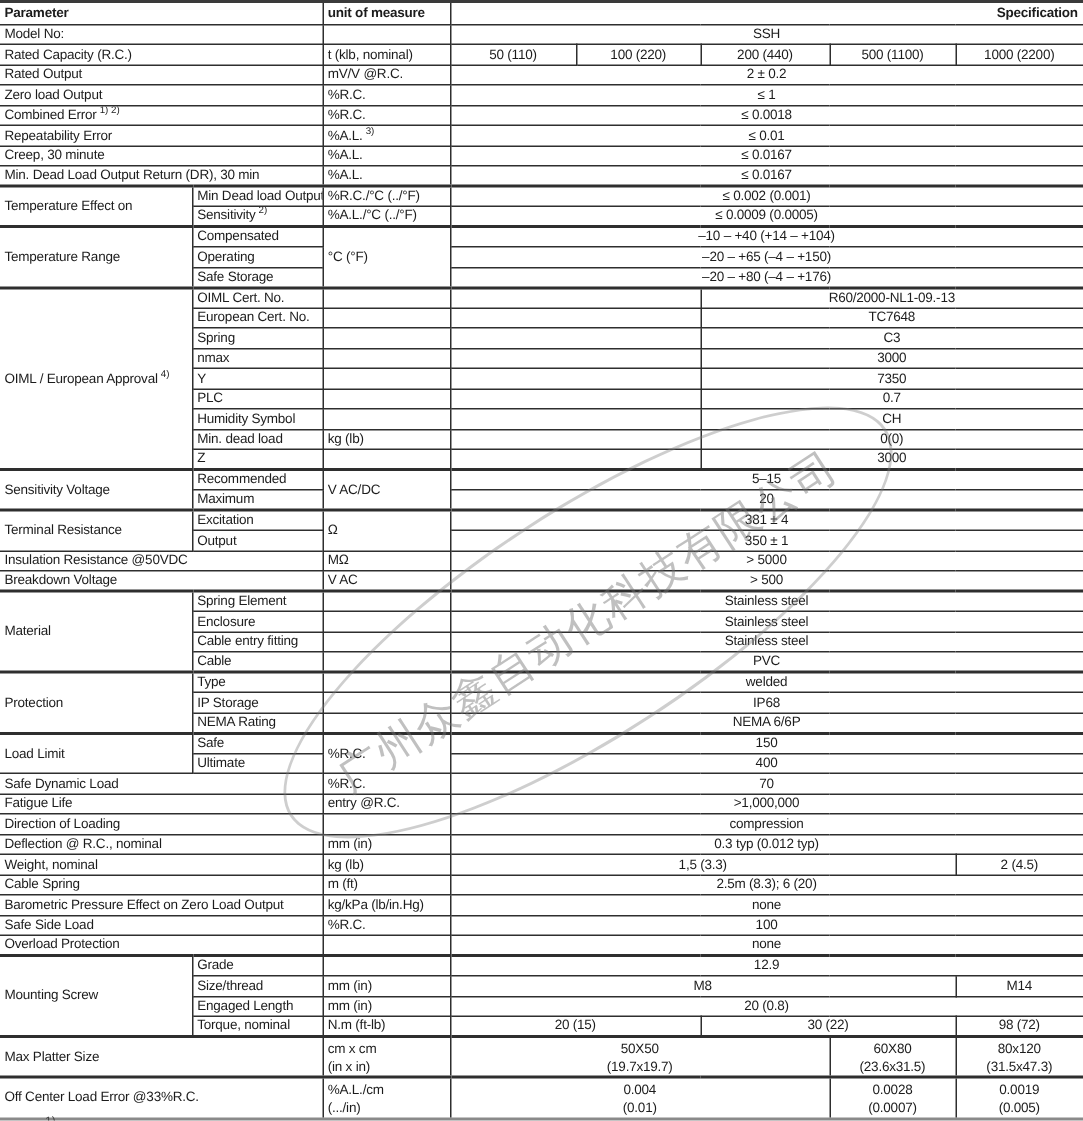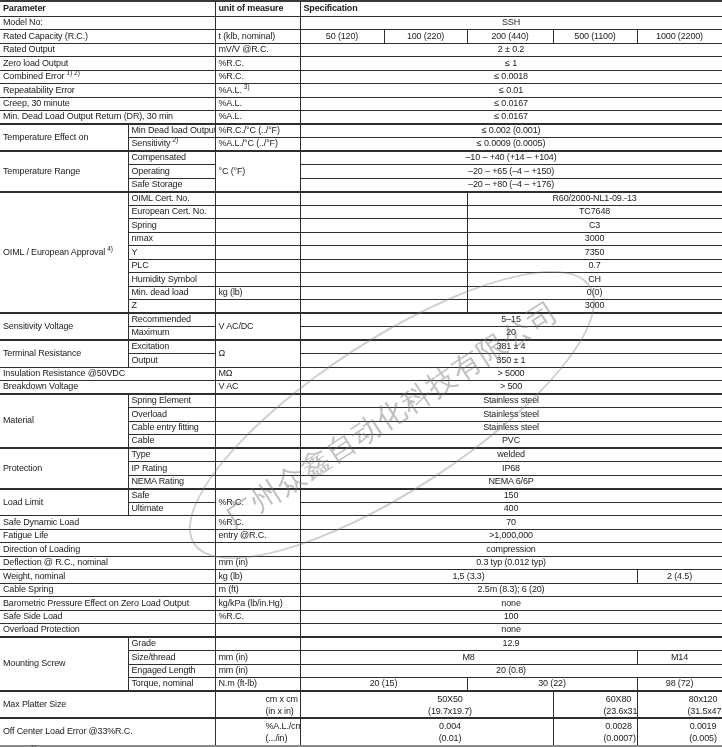--- a/index.html
+++ b/index.html
@@ -17,28 +17,28 @@
   table{
     border-collapse:collapse;width:721px;table-layout:fixed;
   }
   th,td{
     border:1px solid #2e2e2e;
     font-size:9px;line-height:1.05;letter-spacing:-0.15px;
     padding:0 3px;overflow:hidden;white-space:nowrap;
     height:13.5px;box-sizing:border-box;vertical-align:middle;
   }
   thead th{height:14px;font-weight:bold;text-align:left;border-top:0;}
-  thead th.c{text-align:left;}
+  thead th.c{text-align:right;}
   tr td:first-child, thead th:first-child{border-left:0;}
   tbody tr:last-child td{border-bottom:0;}
   td.l{text-align:left;}
   td.c{text-align:center;}
   tr.g td{border-top-width:2px;}
   tr.dbl td{height:27px;}
-  td div{line-height:12px;margin-left:47px;}
+  td div{line-height:12px;}
   sup{font-size:6.5px;vertical-align:super;line-height:0;margin-left:2px;letter-spacing:0;}
   
   .wm{
     position:absolute;left:392px;top:415px;z-index:5;pointer-events:none;
     transform:translate(-50%,-50%) rotate(-33deg);
   }
   .wm-box{
     width:470px;height:148px;border-radius:50%;
     border:2.5px solid rgba(125,125,125,0.38);
     display:flex;align-items:center;justify-content:center;
@@ -76,21 +76,21 @@
     </thead>
     <tbody>
         <tr>
           <td colspan="2" class="l">Model No:</td>
           <td class="l">&nbsp;</td>
           <td colspan="5" class="c">SSH</td>
         </tr>
         <tr>
           <td colspan="2" class="l">Rated Capacity (R.C.)</td>
           <td class="l">t (klb, nominal)</td>
-          <td class="c">50 (120)</td>
+          <td class="c">50 (110)</td>
           <td class="c">100 (220)</td>
           <td class="c">200 (440)</td>
           <td class="c">500 (1100)</td>
           <td class="c">1000 (2200)</td>
         </tr>
         <tr>
           <td colspan="2" class="l">Rated Output</td>
           <td class="l">mV/V @R.C.</td>
           <td colspan="5" class="c">2 ± 0.2</td>
         </tr>
@@ -229,42 +229,42 @@
           <td class="l">V AC</td>
           <td colspan="5" class="c">&gt; 500</td>
         </tr>
         <tr class="g">
           <td rowspan="4" class="l">Material</td>
           <td class="l">Spring Element</td>
           <td class="l">&nbsp;</td>
           <td colspan="5" class="c">Stainless steel</td>
         </tr>
         <tr>
-          <td class="l">Overload</td>
+          <td class="l">Enclosure</td>
           <td class="l">&nbsp;</td>
           <td colspan="5" class="c">Stainless steel</td>
         </tr>
         <tr>
           <td class="l">Cable entry fitting</td>
           <td class="l">&nbsp;</td>
           <td colspan="5" class="c">Stainless steel</td>
         </tr>
         <tr>
           <td class="l">Cable</td>
           <td class="l">&nbsp;</td>
           <td colspan="5" class="c">PVC</td>
         </tr>
         <tr class="g">
           <td rowspan="3" class="l">Protection</td>
           <td class="l">Type</td>
           <td class="l">&nbsp;</td>
           <td colspan="5" class="c">welded</td>
         </tr>
         <tr>
-          <td class="l">IP Rating</td>
+          <td class="l">IP Storage</td>
           <td class="l">&nbsp;</td>
           <td colspan="5" class="c">IP68</td>
         </tr>
         <tr>
           <td class="l">NEMA Rating</td>
           <td class="l">&nbsp;</td>
           <td colspan="5" class="c">NEMA 6/6P</td>
         </tr>
         <tr class="g">
           <td rowspan="2" class="l">Load Limit</td>

